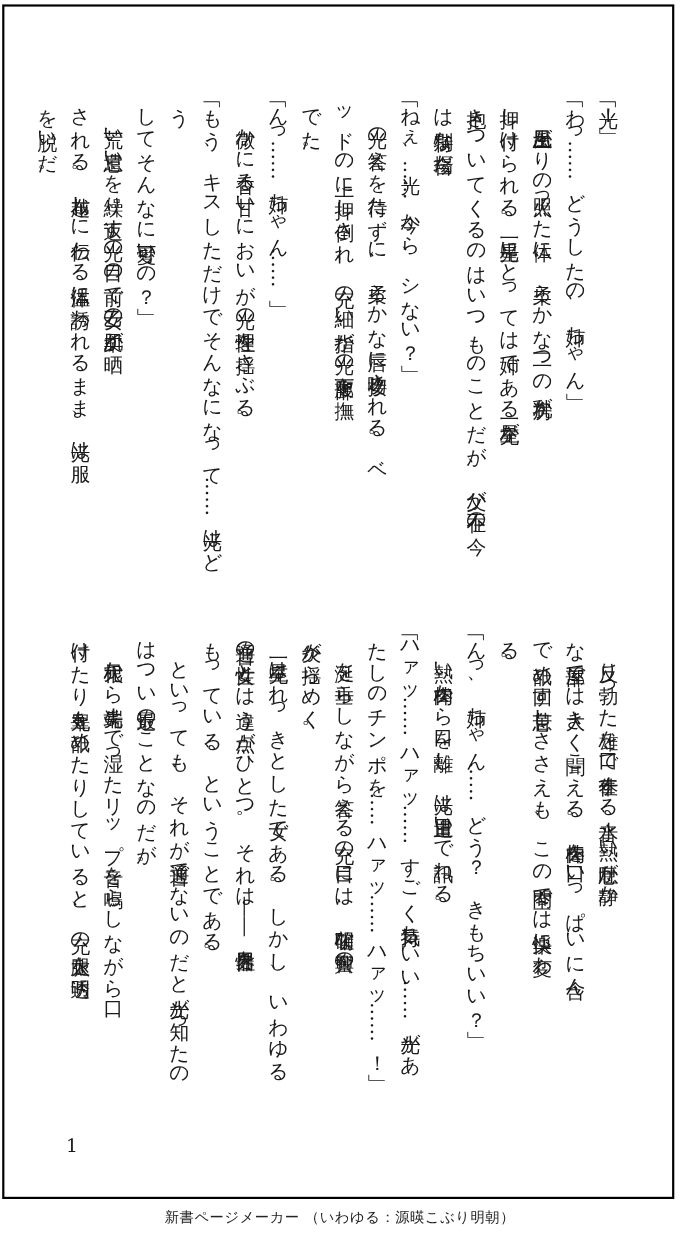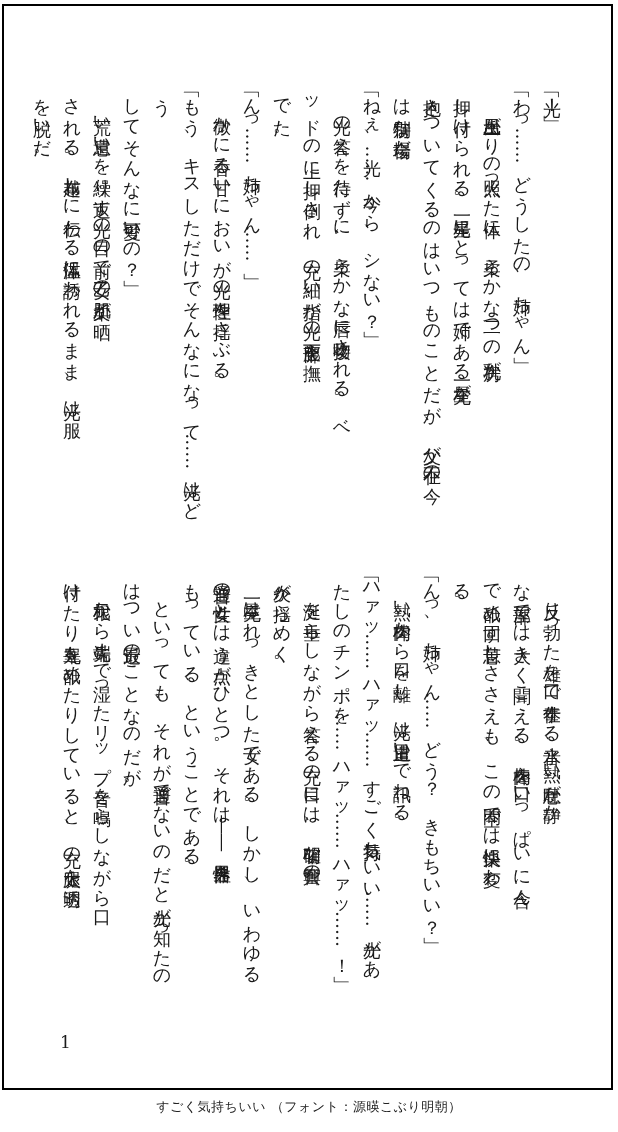--- a/index.html
+++ b/index.html
@@ -100,13 +100,13 @@
     <p>もっている、ということである。</p>
     <p>　といっても、それが普通でないのだと光が知ったの</p>
     <p>はつい最近のことなのだが。</p>
     <p>　根元から先端まで湿ったリップ音を鳴らしながら口</p>
     <p>付けたり睾丸を舐めたりしていると、充の太腿を透明</p>
   </div>
 
   <div class="page-number">1</div>
 </div>
 
-<div class="footer-caption">すごく気持ちいい （フォント：源暎こぶり明朝）</div>
+<div class="footer-caption">新書ページメーカー （いわゆる：源暎こぶり明朝）</div>
 
 </body></html>

